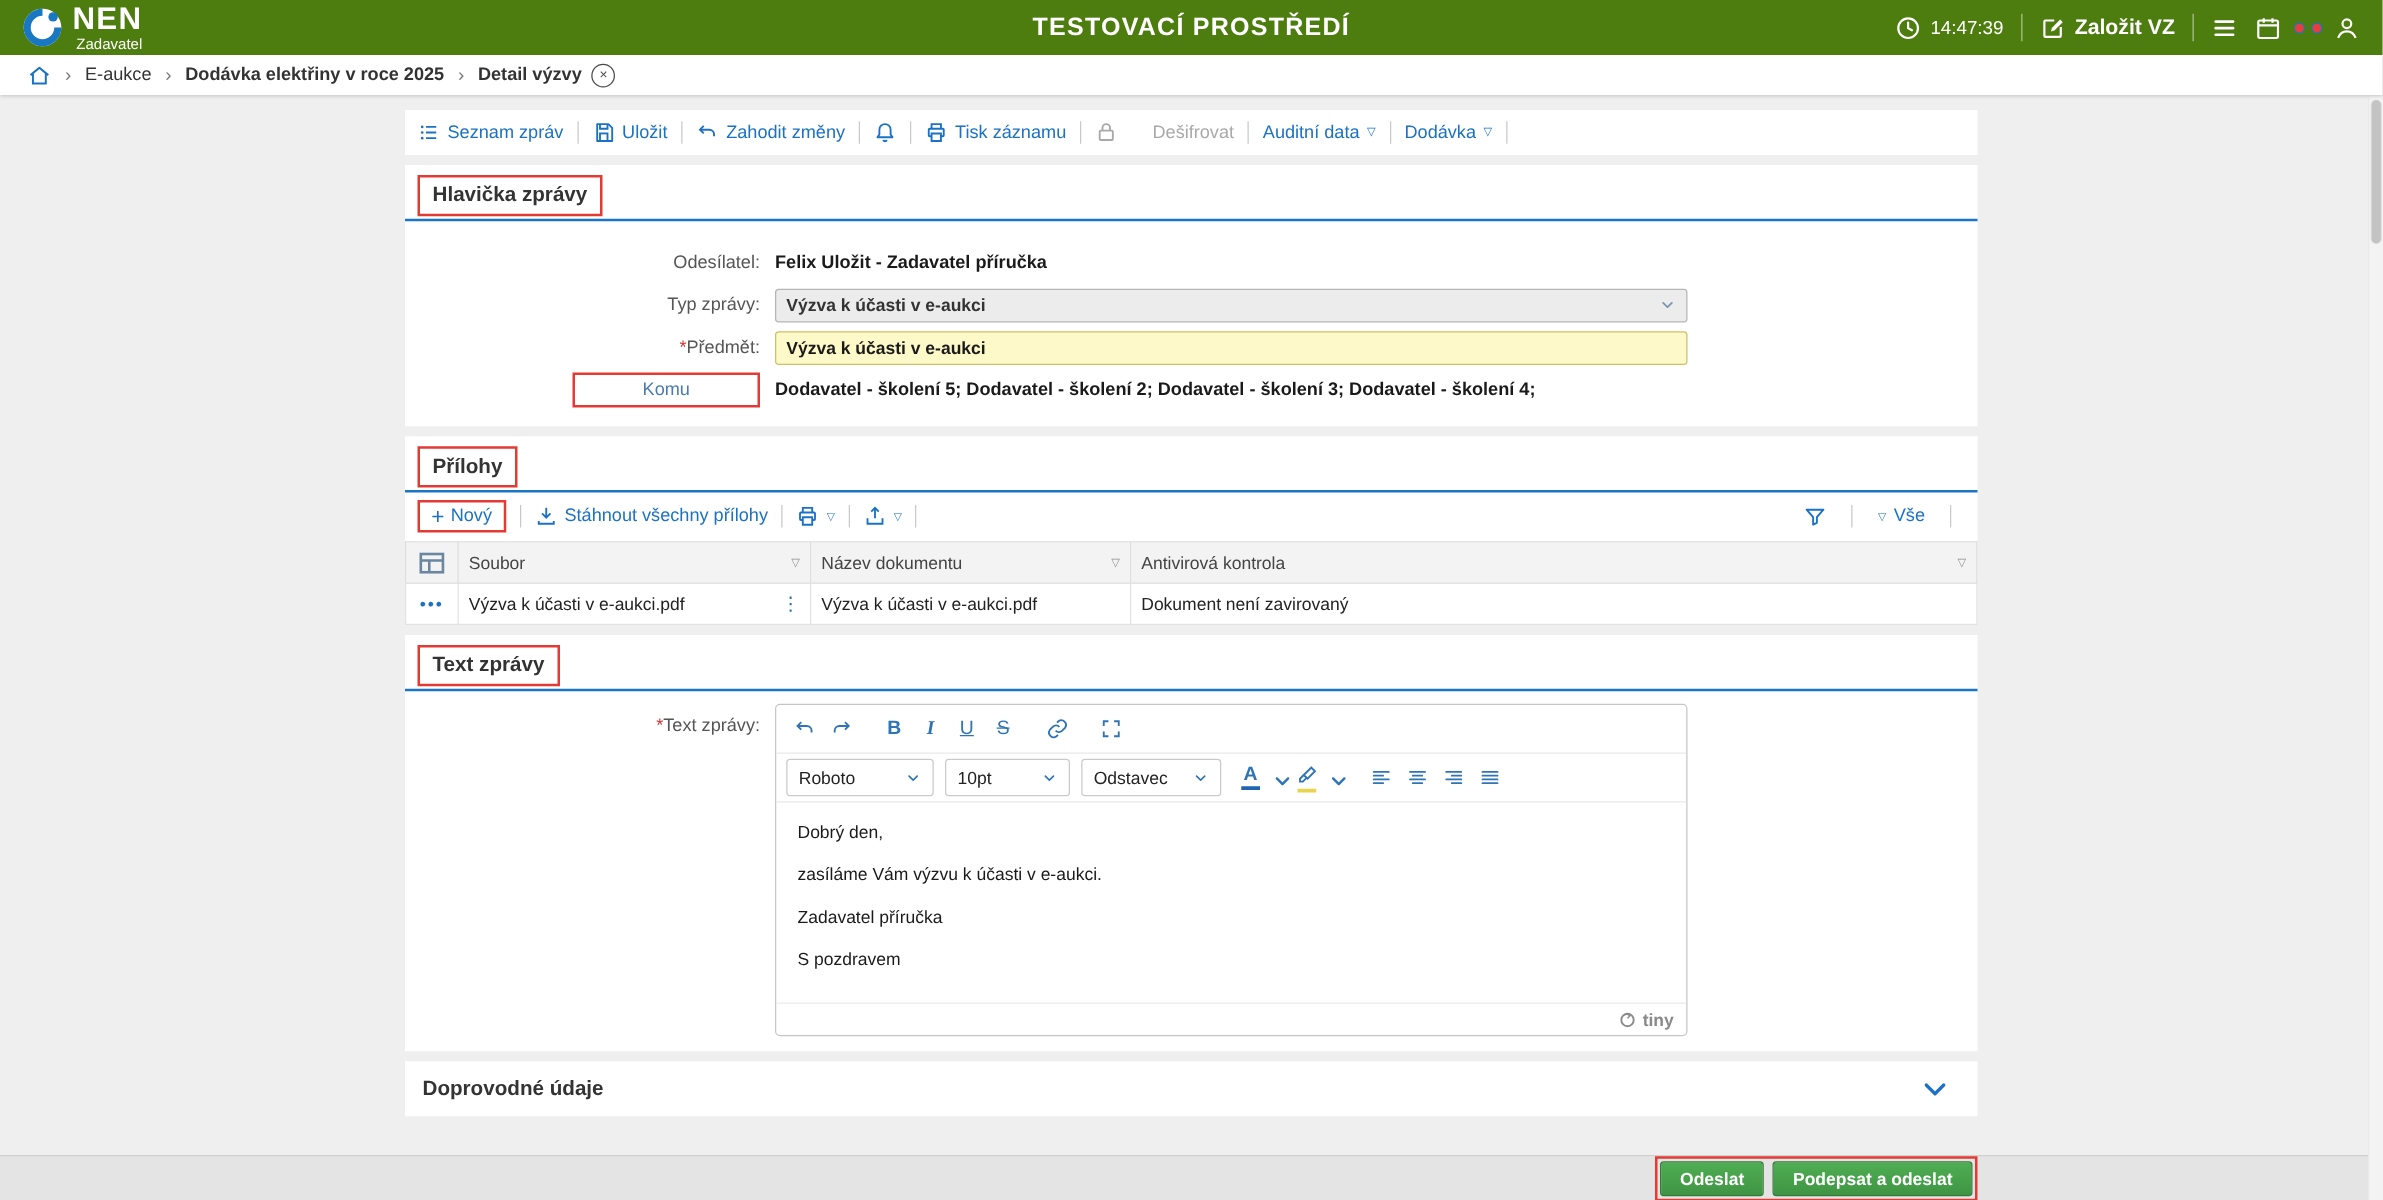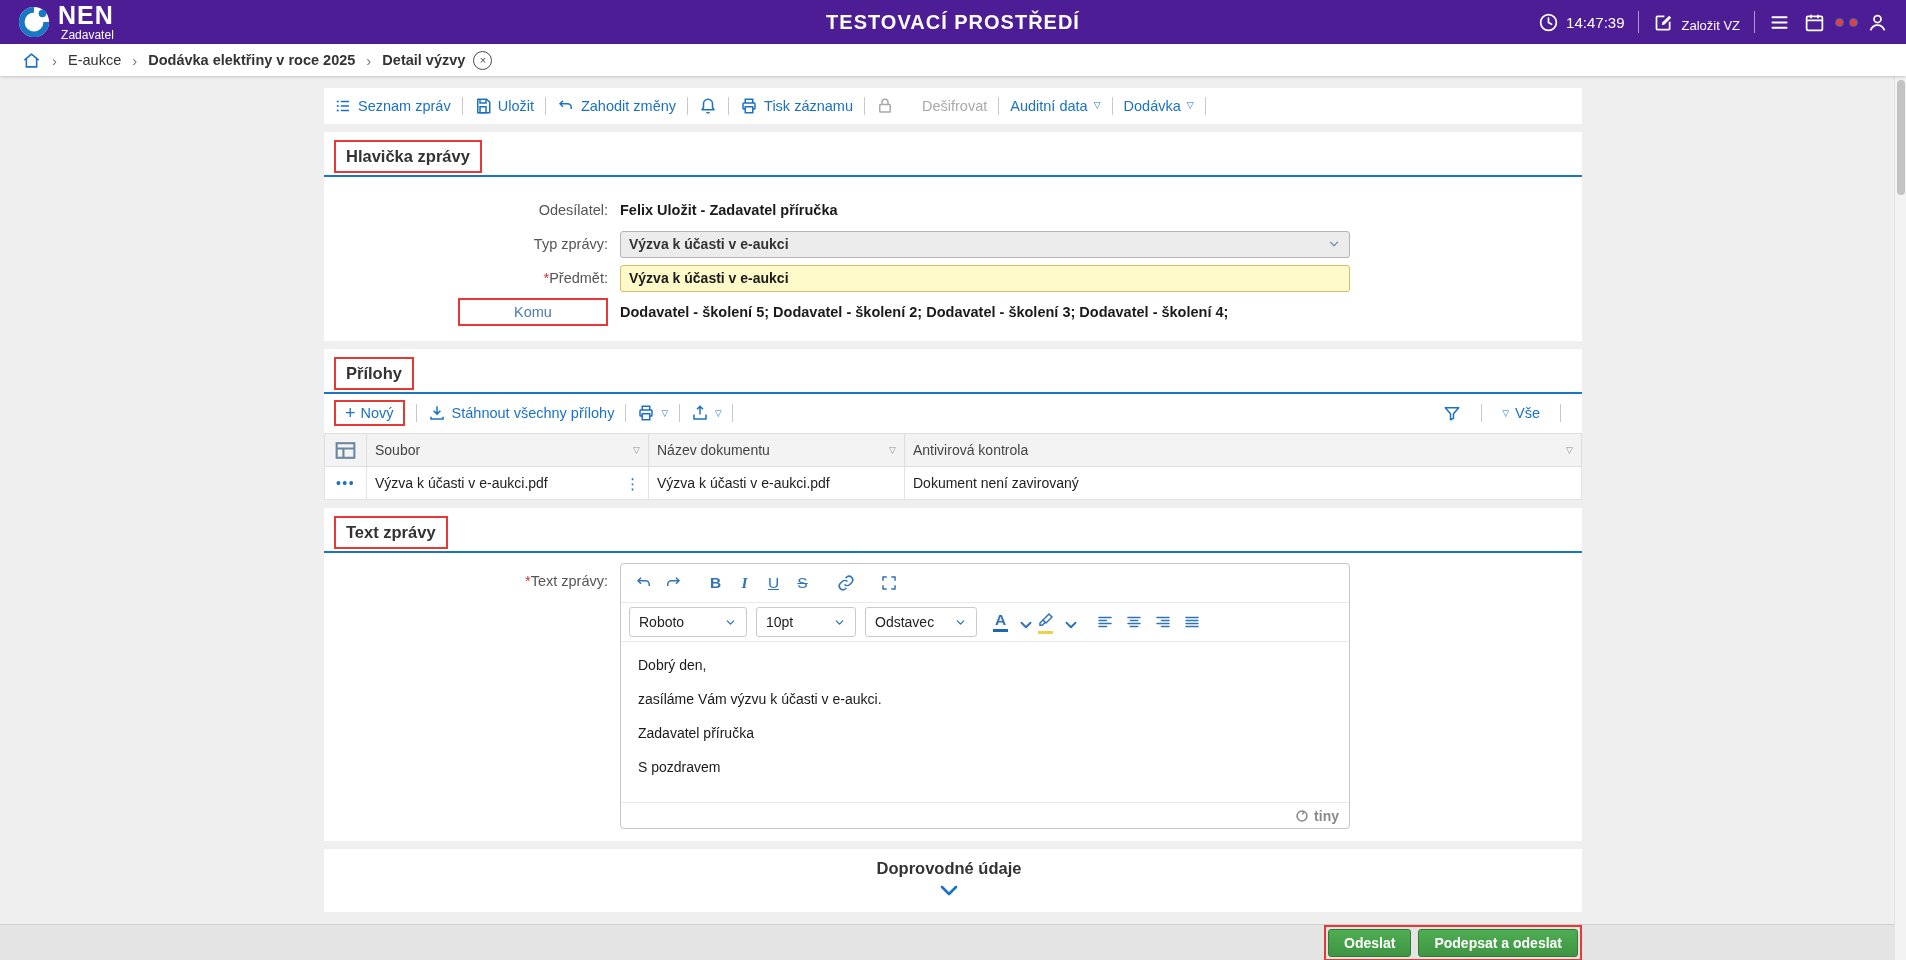--- a/index.html
+++ b/index.html
@@ -6,33 +6,33 @@
   html,body { width:1906px; height:960px; }
   body {
     font-family: "Liberation Sans", sans-serif;
     background:#efefef; color:#222;
     display:flex; flex-direction:column; overflow:hidden;
     font-size:14.5px;
   }
   svg { display:block; }
 
   
-  .topbar { height:44px; background:#4c1d95; color:#fff; display:flex; align-items:center;
+  .topbar { height:44px; background:#4d7c0f; color:#fff; display:flex; align-items:center;
             padding:3px 18px; flex:none; position:relative; z-index:5; }
   .logo { display:flex; align-items:center; gap:8px; cursor:pointer; }
   .logo-text { display:flex; flex-direction:column; line-height:1; }
   .logo-nen { font-size:25px; font-weight:bold; letter-spacing:1px; }
   .logo-sub { font-size:12px; align-self:flex-end; margin-top:1px; }
   .env-title { position:absolute; left:50%; transform:translateX(-50%); font-size:20px;
                font-weight:bold; letter-spacing:1px; white-space:nowrap; }
   .tb-right { margin-left:auto; display:flex; align-items:center; gap:14px; }
   .tb-group { display:flex; align-items:center; gap:7px; }
   .tb-sep { width:1px; height:22px; background:rgba(255,255,255,.55); }
   .tb-time { font-size:15px; }
-  .tb-btn { display:flex; align-items:flex-end; gap:7px; font-weight:normal; font-size:13px; cursor:pointer; }
+  .tb-btn { display:flex; align-items:flex-start; gap:7px; font-weight:bold; font-size:17px; cursor:pointer; }
   .tb-icon { width:21px; height:21px; color:#fff; cursor:pointer; position:relative; }
   .badge-wrap { position:relative; cursor:pointer; }
   .badge { position:absolute; top:-4px; right:-5px; width:9px; height:9px; border-radius:50%;
            background:#e93d3d; border:1.5px solid #1878c4; }
 
   
   .breadcrumb { height:32px; background:#fff; display:flex; align-items:center; gap:11px;
                 padding:0 22px; box-shadow:0 1px 3px rgba(0,0,0,.18); flex:none; position:relative; z-index:4;
                 font-size:14.5px; color:#333; }
   .bc-home { width:19px; height:19px; color:#1b72c4; cursor:pointer; }
@@ -121,21 +121,21 @@
   .mini-chev { width:12px; height:12px; color:#2f74b5; }
   .ed-content { padding:15px 17px 0; height:160px; font-size:14px; color:#1a1a1a; overflow:hidden; cursor:text; }
   .ed-content p { margin:0 0 18px; }
   .ed-foot { display:flex; justify-content:flex-end; align-items:center; gap:5px; height:26px;
              border-top:1px solid #ececec; padding:0 10px; color:#8a8a8a; }
   .tiny-ic { width:14px; height:14px; color:#8a8a8a; }
   .tiny-txt { font-weight:bold; font-size:14px; }
 
   
   .collapse-head { display:flex; align-items:center; justify-content:space-between; padding:10px 22px 10px 14px;
-                   cursor:pointer;flex-direction:column; }
+                   cursor:pointer; }
   .collapse-title { font-size:16.5px; font-weight:bold; color:#333; }
   .collapse-chev { width:24px; height:24px; color:#1b72c4; }
 
   
   .footbar { height:36px; background:#e4e4e4; border-top:1px solid #cfcfcf; flex:none; display:flex; align-items:center; }
   .footbar .content { display:flex; justify-content:flex-end; align-items:flex-start; }
   .btn-wrap { display:flex; gap:7px; padding:2px; }
   .btn-green { background:linear-gradient(#4fae53,#3f9443); border:1px solid #357b38; color:#fff;
                font-weight:bold; font-size:14px; padding:5px 15px; border-radius:3px; cursor:pointer;
                font-family:"Liberation Sans", sans-serif; }

